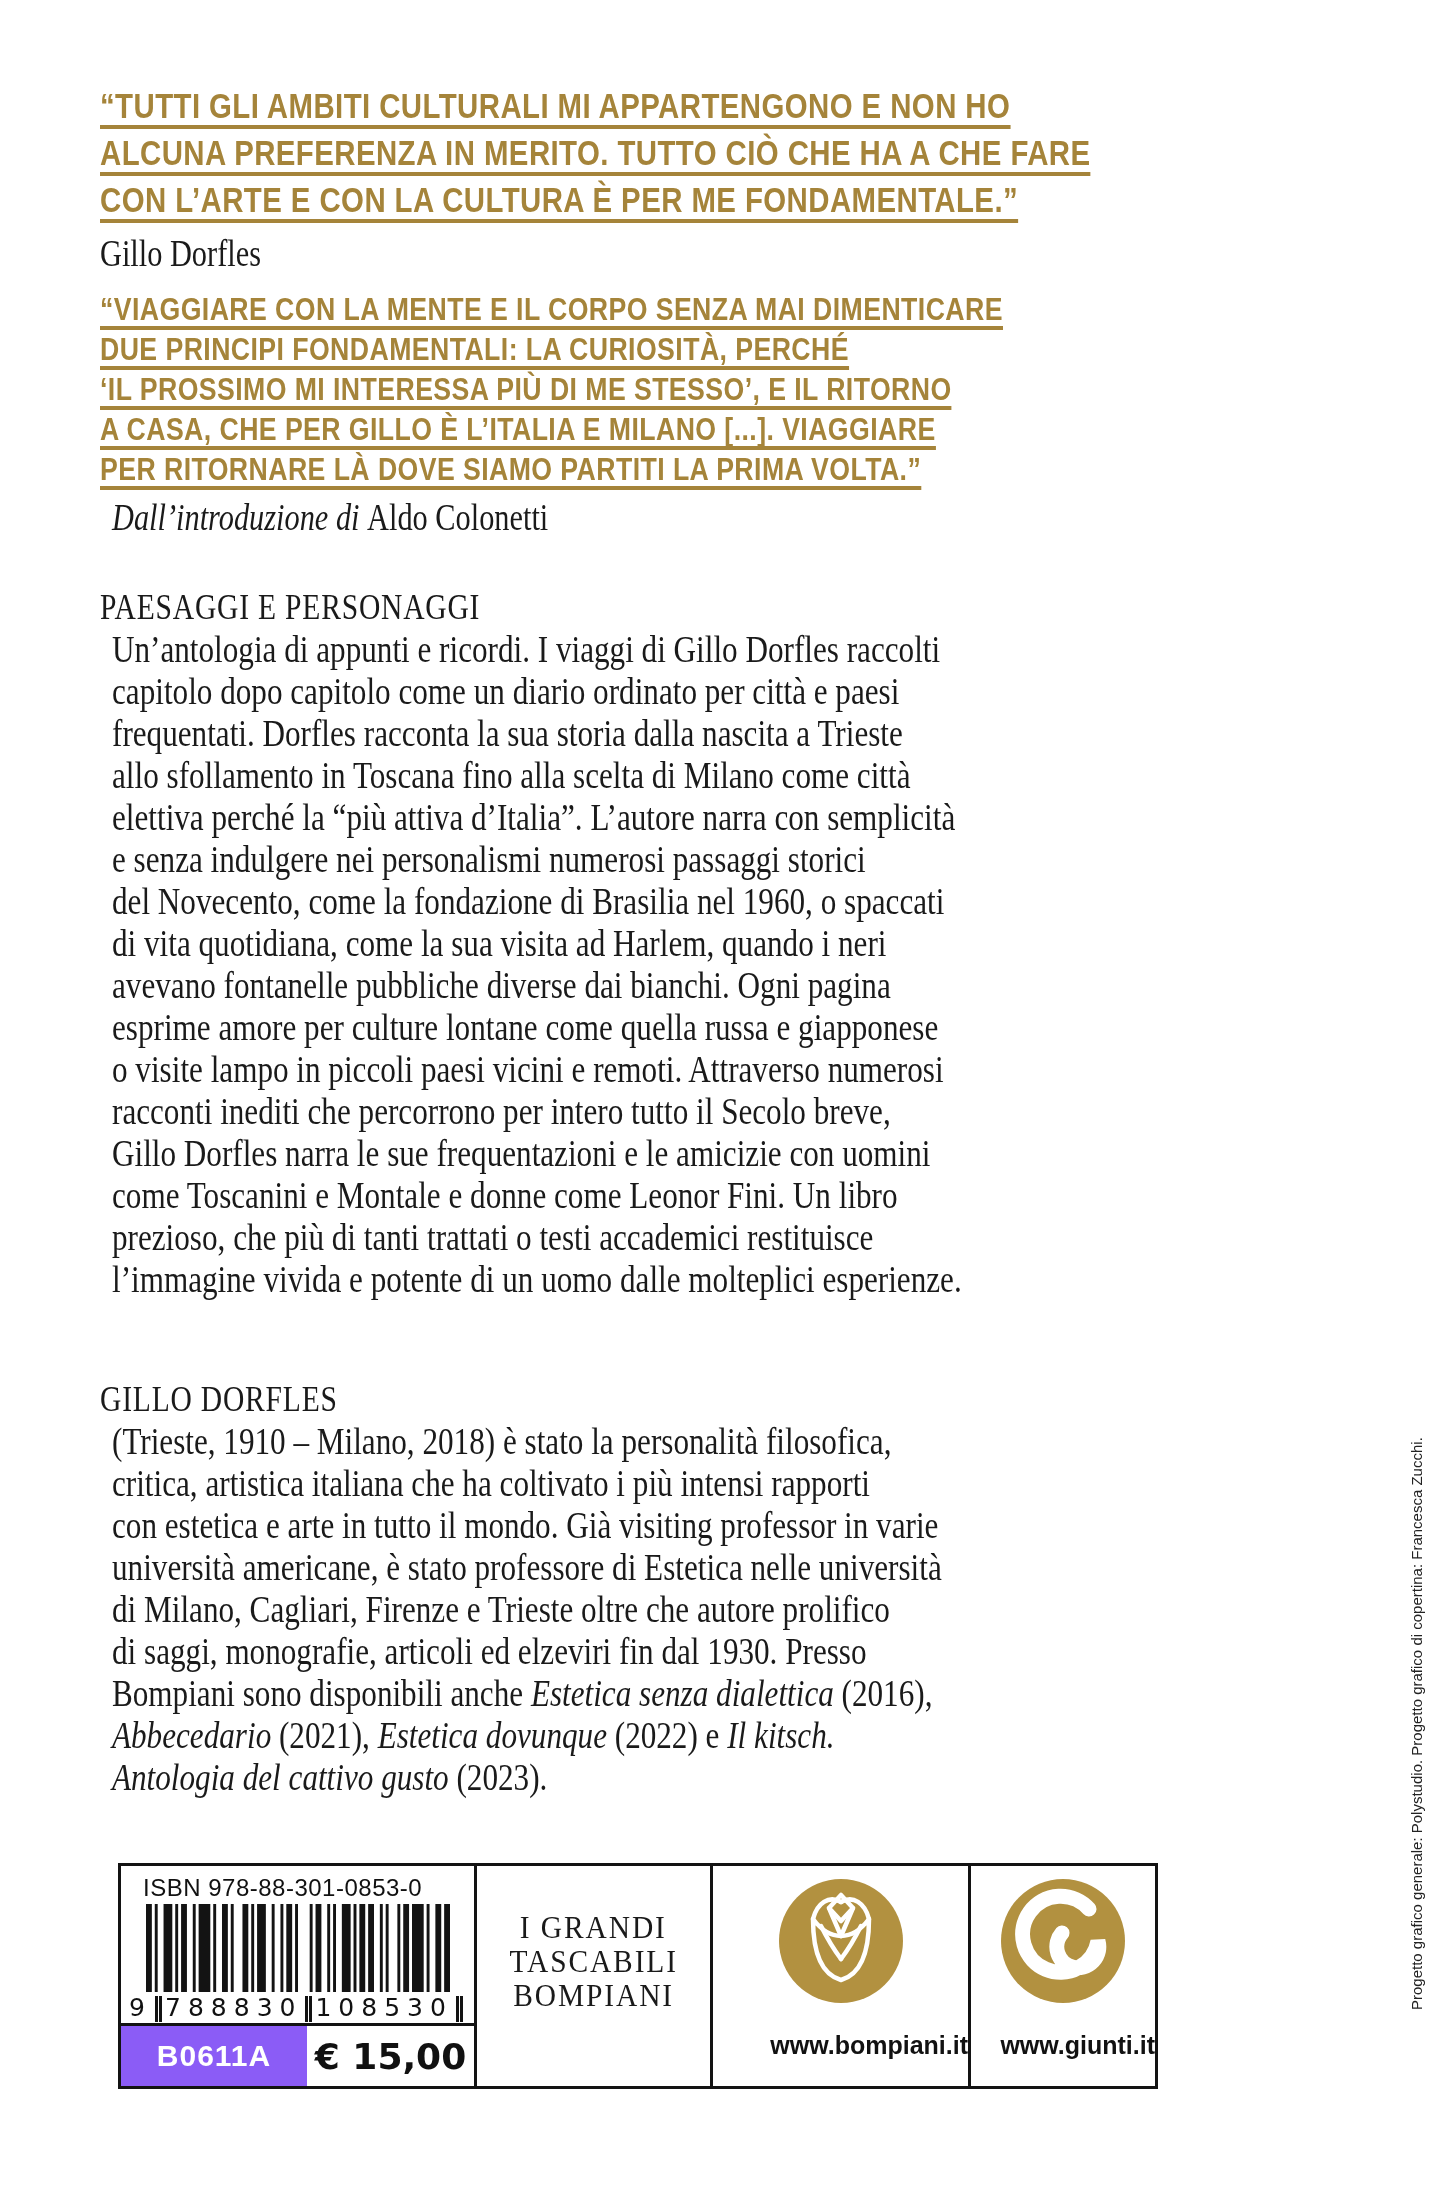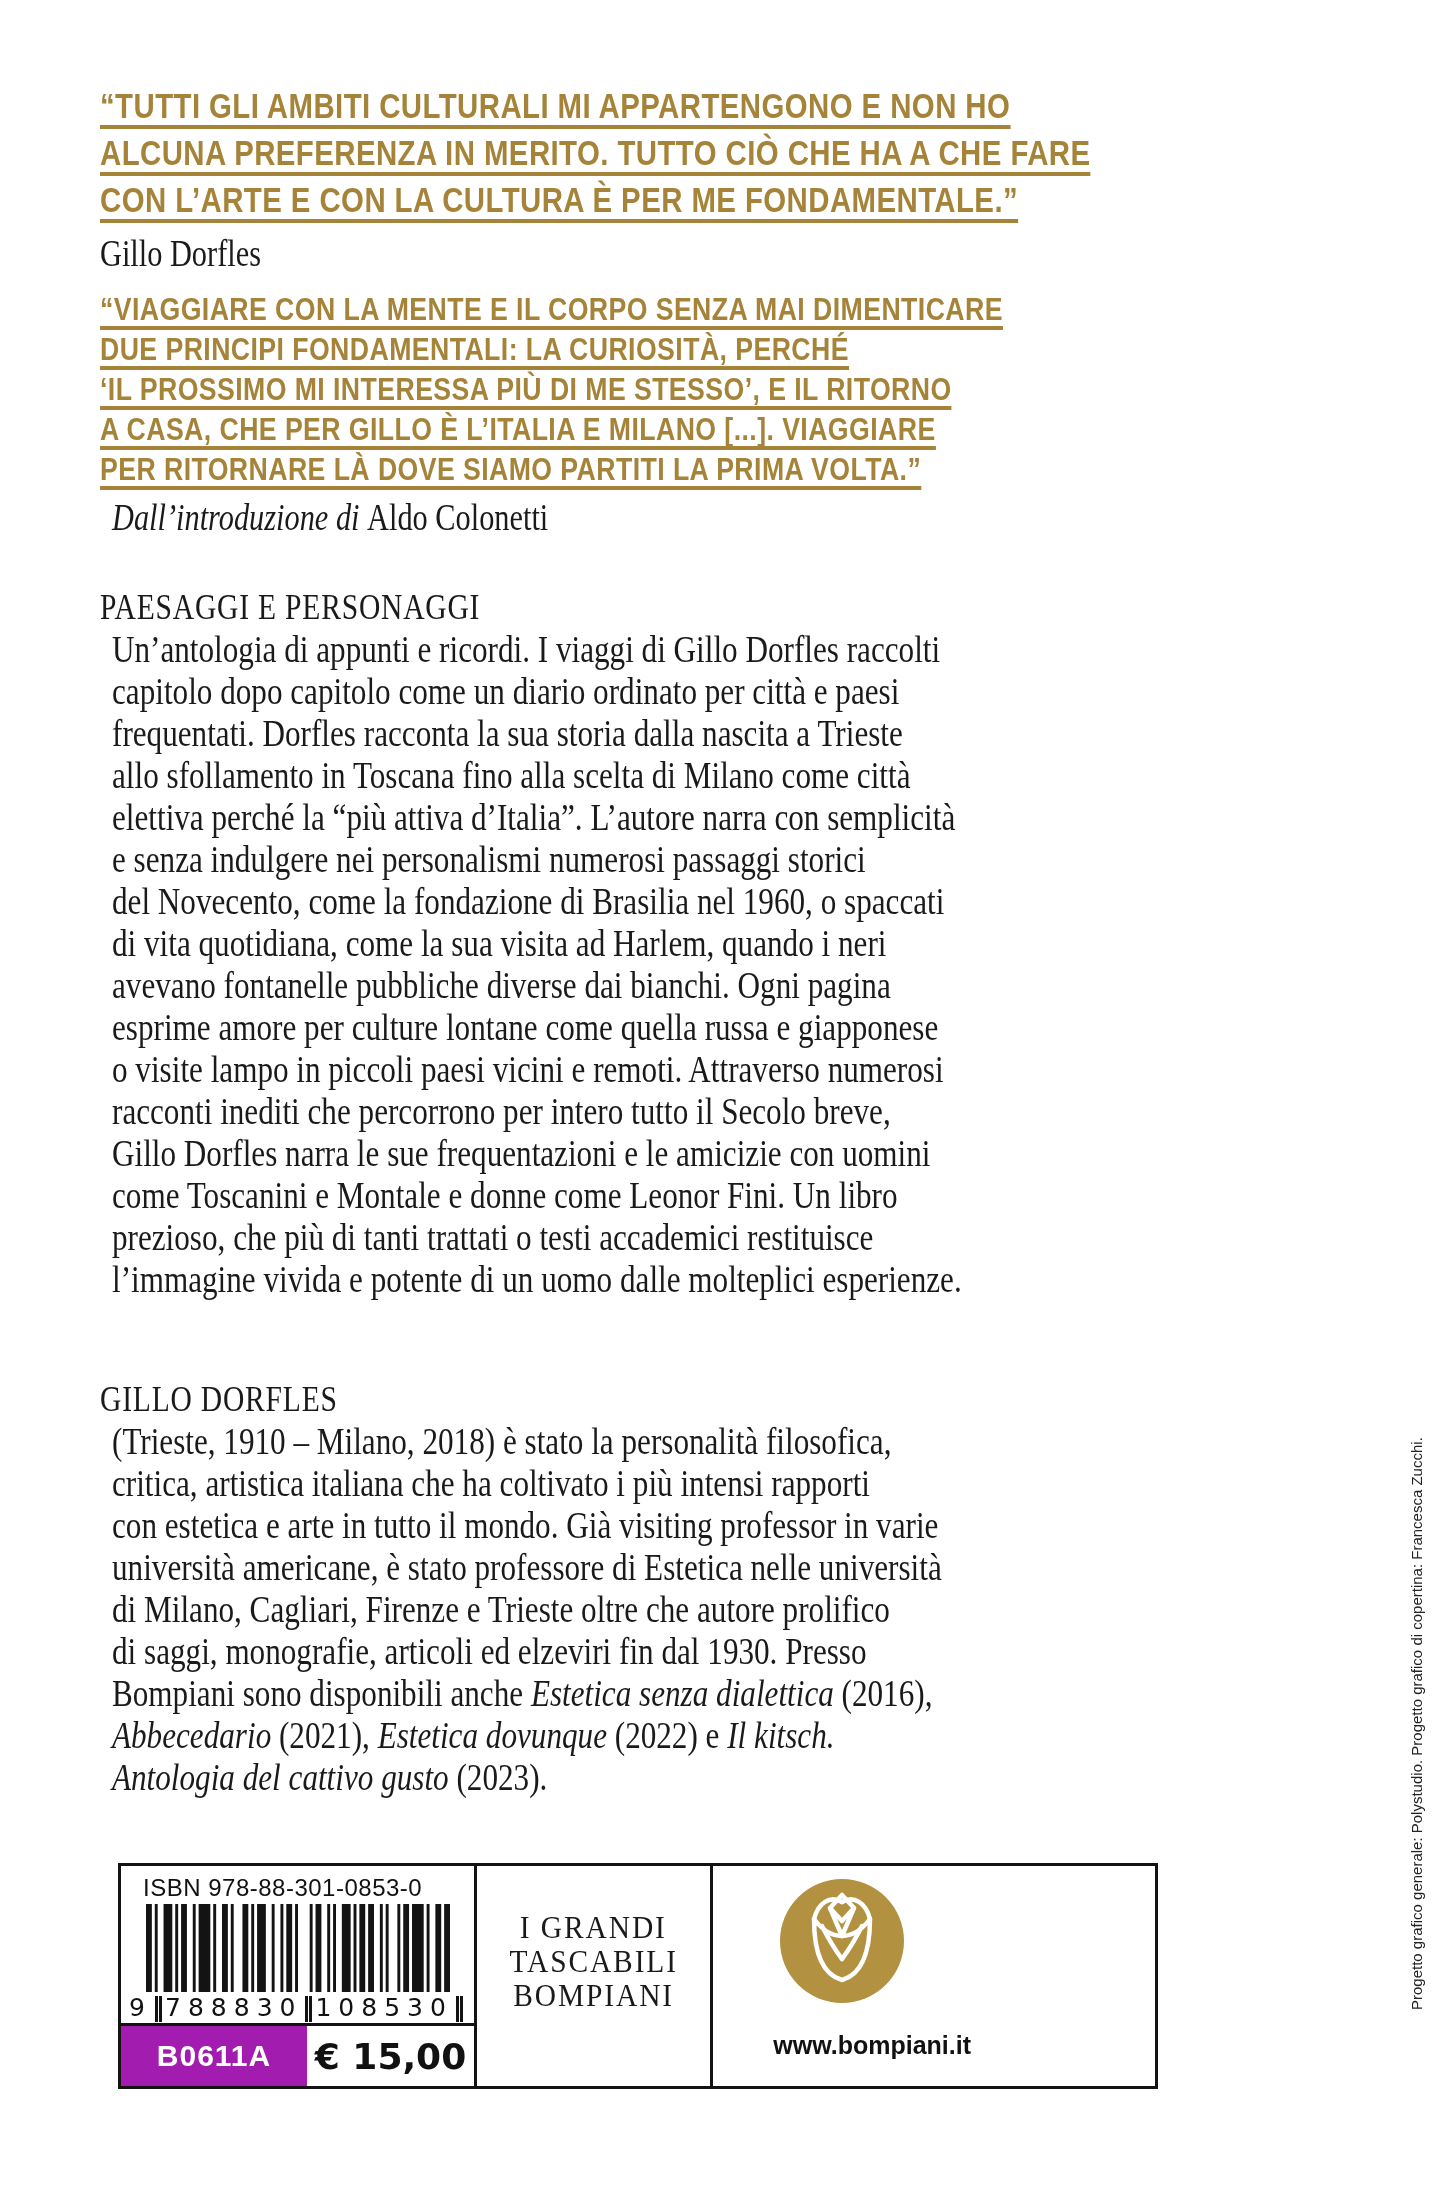--- a/index.html
+++ b/index.html
@@ -52,21 +52,21 @@
   .isbn { font-family:"Liberation Sans", sans-serif; font-size:24px; color:#111;
           margin:8px 0 2px 22px; letter-spacing:.5px; }
   .barcode-svg { display:block; margin:0 auto; }
   .digits { display:flex; align-items:flex-end; justify-content:center;
             font-family:"DejaVu Sans", sans-serif; font-size:25px; color:#111; height:30px; }
   .digits span.dg { letter-spacing:7px; }
   .guard { display:inline-block; width:7px; height:26px; margin:0 3px;
            border-left:3px solid #131313; border-right:3px solid #131313; box-sizing:border-box; }
   .subrow { position:absolute; bottom:0; left:0; right:0; height:60px;
             border-top:3px solid #131313; display:flex; }
-  .code { width:186px; background:#a21caf; color:#fff; display:flex; align-items:center;
+  .code { width:186px; background:#8b5cf6; color:#fff; display:flex; align-items:center;
           justify-content:center; font-family:"Liberation Sans", sans-serif;
           font-weight:bold; font-size:30px; letter-spacing:1px; }
   .price { flex:1; display:flex; align-items:center; justify-content:center;
            font-family:"DejaVu Sans", sans-serif; font-weight:bold; font-size:36px; color:#111; }
 
   .imprint { margin-top:-28px; }
   .imprint .line { font-size:31px; line-height:34px; letter-spacing:2px; margin:0 auto;
                    width:max-content; transform:scaleX(.95); transform-origin:center top; }
 
   .logo-cell { display:flex; flex-direction:column; align-items:center; }
@@ -208,18 +208,25 @@
           <path d="M62,16 L74,29 L62,42 L50,29 Z"></path>
           <path d="M50,29 L62,57"></path>
           <path d="M74,29 L62,57"></path>
           <path d="M42,47 C50,63 56,72 62,80"></path>
           <path d="M82,47 C74,63 68,72 62,80"></path>
         </g>
       </svg>
       <div class="url">www.bompiani.it</div>
     </div>
 
+    <div class="cell c4 logo-cell">
+      <svg width="124" height="124" viewBox="0 0 124 124">
+        <circle cx="62" cy="62" r="62" fill="#b29140"></circle>
+        <path d="M88,30 A38,38 0 1,0 97,62 A21,21 0 1,1 61,54" fill="none" stroke="#ffffff" stroke-width="15" stroke-linecap="round"></path>
+      </svg>
+      <div class="url">www.giunti.it</div>
+    </div>
 
   </div>
 
   <div class="credits">Progetto grafico generale: Polystudio. Progetto grafico di copertina: Francesca Zucchi.</div>
 
 </div>
 
 </body></html>

